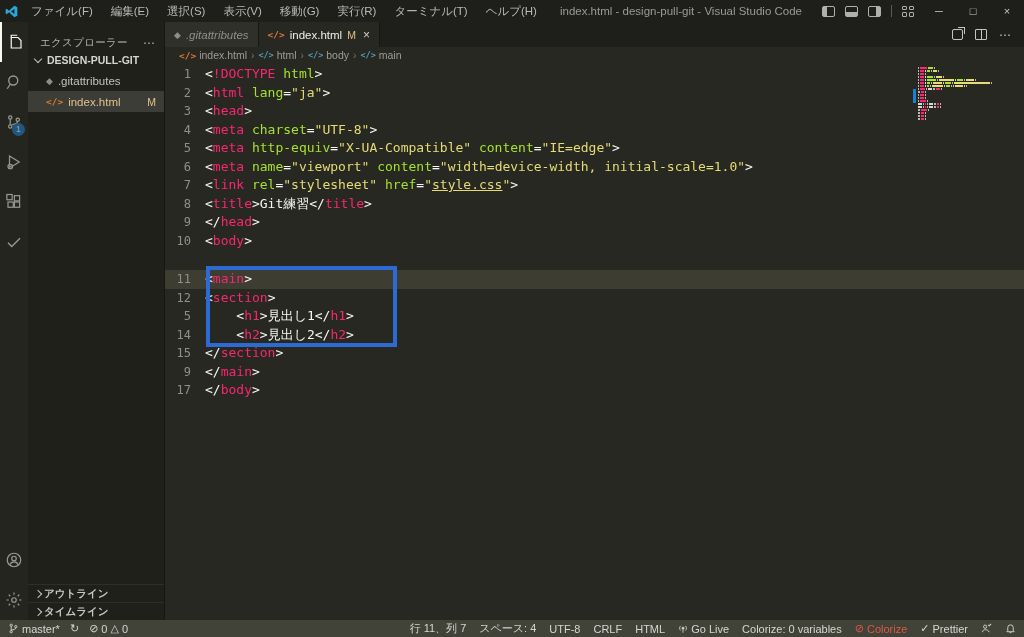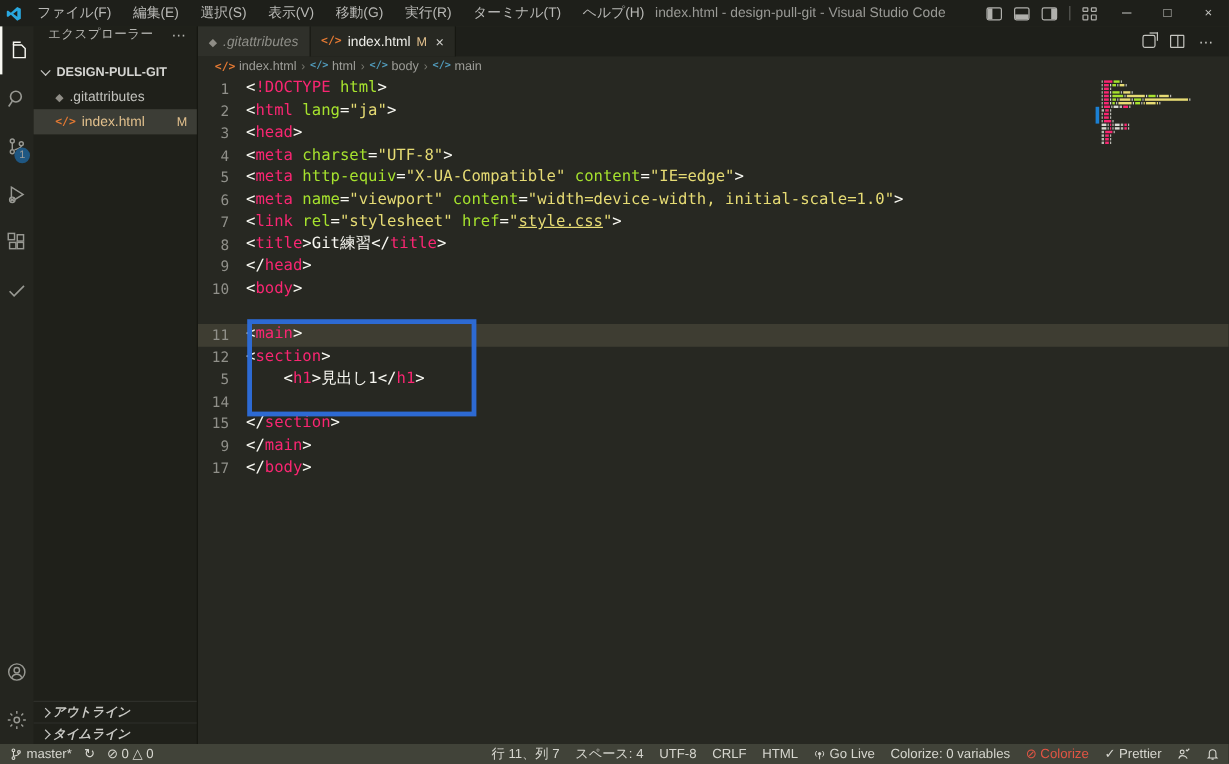--- a/index.html
+++ b/index.html
@@ -5,21 +5,21 @@
   * { margin:0; padding:0; box-sizing:border-box; }
   html,body { width:1024px; height:637px; overflow:hidden; background:#272822;
     font-family:"Liberation Sans", sans-serif; font-size:12px; color:#cccccc; }
   .app { width:1024px; height:637px; display:flex; flex-direction:column; }
 
   
   .titlebar { height:22px; background:#1e1f1a; display:flex; align-items:center; flex:0 0 22px; }
   .vscode-logo { width:22px; display:flex; justify-content:center; align-items:center; }
   .menus { display:flex; }
   .menu-item { padding:0 9px; line-height:22px; color:#b9b9b6; font-size:11.5px; cursor:default; }
-  .win-title { flex:1; text-align:left; color:#9a9a96; font-size:11.5px;
+  .win-title { flex:1; text-align:right; color:#9a9a96; font-size:11.5px;
     white-space:nowrap; overflow:hidden; padding-right:20px; }
   .tb-icons { display:flex; align-items:center; gap:10px; margin-right:8px; }
   .layout-ico { width:13px; height:11px; border:1px solid #b0b0ac; border-radius:2px; position:relative; }
   .layout-ico.left::before  { content:""; position:absolute; left:0; top:0; bottom:0; width:4px; background:#b0b0ac; }
   .layout-ico.bottom::before{ content:""; position:absolute; left:0; right:0; bottom:0; height:4px; background:#b0b0ac; }
   .layout-ico.right::before { content:""; position:absolute; right:0; top:0; bottom:0; width:4px; background:#b0b0ac; }
   .grid-ico { width:12px; height:11px; display:grid; grid-template-columns:1fr 1fr; gap:1.5px; }
   .grid-ico span { border:1px solid #b0b0ac; border-radius:1px; }
   .tb-sep { width:1px; height:12px; background:#5a5a56; }
   .win-btns { display:flex; height:22px; }
@@ -32,34 +32,34 @@
   .activitybar { width:28px; background:#24251f; display:flex; flex-direction:column; align-items:center; }
   .ab-item { width:28px; height:40px; display:flex; align-items:center; justify-content:center;
     position:relative; opacity:.55; }
   .ab-item.active { opacity:1; border-left:2px solid #f8f8f2; }
   .ab-badge { position:absolute; right:3px; bottom:6px; min-width:13px; height:13px; border-radius:7px;
     background:#1b80d4; color:#fff; font-size:9px; line-height:13px; text-align:center; padding:0 2px; }
   .ab-bottom { margin-top:auto; display:flex; flex-direction:column; align-items:center; }
 
   
   .sidebar { width:137px; background:#1f201a; display:flex; flex-direction:column; border-right:1px solid #161711; }
-  .sb-header { height:28px; display:flex; align-items:flex-start; padding:0 8px 0 12px; }
+  .sb-header { height:28px; display:flex; align-items:flex-end; padding:0 8px 0 12px; }
   .sb-title { flex:1; font-size:10.5px; color:#b4b4b0; letter-spacing:.3px; }
   .sb-more { color:#b4b4b0; font-size:12px; letter-spacing:1px; }
   .sb-section-h { height:20px; display:flex; align-items:center; gap:3px; padding-left:4px;
     font-weight:bold; font-size:10.5px; color:#d5d5d2; }
   .chev { display:inline-block; width:6px; height:6px; border-right:1px solid #c5c5c2;
     border-bottom:1px solid #c5c5c2; transform:rotate(45deg); margin:0 3px 2px 3px; }
   .chev.right { transform:rotate(-45deg); margin-bottom:0; }
   .file-row { height:21px; display:flex; align-items:center; gap:5px; padding-left:18px; font-size:11.5px; color:#c2c2bd; }
   .file-row.selected { background:#3c3d36; color:#e2c08d; }
   .file-badge { margin-left:auto; margin-right:8px; color:#e2c08d; font-size:10.5px; }
   .ico-diamond { color:#8f8d86; font-size:9px; }
   .ico-html { color:#e37933; font-size:9.5px; font-weight:bold; font-family:"DejaVu Sans Mono", monospace; }
-  .sb-bottom { margin-top:auto;font-style:italic; }
+  .sb-bottom { margin-top:auto; }
   .sb-panel-h { height:18px; display:flex; align-items:center; font-weight:bold; font-size:10.5px;
     color:#c9c9c5; border-top:1px solid rgba(255,255,255,.07); padding-left:4px; }
 
   
   .editor { flex:1; display:flex; flex-direction:column; min-width:0; background:#272822; }
   .tabbar { height:25px; background:#1e1f1a; display:flex; flex:0 0 25px; }
   .tab { display:flex; align-items:center; gap:5px; padding:0 9px; font-size:11.5px; border-right:1px solid #161711; }
   .tab.inactive { background:#2f302a; color:#8f8f89; }
   .tab.inactive .tab-label { font-style:italic; }
   .tab.active { background:#272822; color:#eeeee9; }
@@ -311,21 +311,21 @@
             <div class="code-line"><span class="ln">4</span><span><span class="tok-p">&lt;</span><span class="tok-t">meta</span><span class="tok-x"> </span><span class="tok-a">charset</span><span class="tok-p">=</span><span class="tok-s">"UTF-8"</span><span class="tok-p">&gt;</span></span></div>
             <div class="code-line"><span class="ln">5</span><span><span class="tok-p">&lt;</span><span class="tok-t">meta</span><span class="tok-x"> </span><span class="tok-a">http-equiv</span><span class="tok-p">=</span><span class="tok-s">"X-UA-Compatible"</span><span class="tok-x"> </span><span class="tok-a">content</span><span class="tok-p">=</span><span class="tok-s">"IE=edge"</span><span class="tok-p">&gt;</span></span></div>
             <div class="code-line"><span class="ln">6</span><span><span class="tok-p">&lt;</span><span class="tok-t">meta</span><span class="tok-x"> </span><span class="tok-a">name</span><span class="tok-p">=</span><span class="tok-s">"viewport"</span><span class="tok-x"> </span><span class="tok-a">content</span><span class="tok-p">=</span><span class="tok-s">"width=device-width, initial-scale=1.0"</span><span class="tok-p">&gt;</span></span></div>
             <div class="code-line"><span class="ln">7</span><span><span class="tok-p">&lt;</span><span class="tok-t">link</span><span class="tok-x"> </span><span class="tok-a">rel</span><span class="tok-p">=</span><span class="tok-s">"stylesheet"</span><span class="tok-x"> </span><span class="tok-a">href</span><span class="tok-p">=</span><span class="tok-s">"</span><span class="tok-u">style.css</span><span class="tok-s">"</span><span class="tok-p">&gt;</span></span></div>
             <div class="code-line"><span class="ln">8</span><span><span class="tok-p">&lt;</span><span class="tok-t">title</span><span class="tok-p">&gt;</span><span class="tok-x">Git練習</span><span class="tok-p">&lt;/</span><span class="tok-t">title</span><span class="tok-p">&gt;</span></span></div>
             <div class="code-line"><span class="ln">9</span><span><span class="tok-p">&lt;/</span><span class="tok-t">head</span><span class="tok-p">&gt;</span></span></div>
             <div class="code-line"><span class="ln">10</span><span><span class="tok-p">&lt;</span><span class="tok-t">body</span><span class="tok-p">&gt;</span></span></div>
             <div class="code-line current"><span class="ln">11</span><span><span class="tok-p">&lt;</span><span class="tok-t">main</span><span class="tok-p">&gt;</span></span></div>
             <div class="code-line"><span class="ln">12</span><span><span class="tok-p">&lt;</span><span class="tok-t">section</span><span class="tok-p">&gt;</span></span></div>
             <div class="code-line"><span class="ln">5</span><span><span class="tok-x">    </span><span class="tok-p">&lt;</span><span class="tok-t">h1</span><span class="tok-p">&gt;</span><span class="tok-x">見出し1</span><span class="tok-p">&lt;/</span><span class="tok-t">h1</span><span class="tok-p">&gt;</span></span></div>
-            <div class="code-line"><span class="ln">14</span></div>
+            <div class="code-line"><span class="ln">14</span><span><span class="tok-x">    </span><span class="tok-p">&lt;</span><span class="tok-t">h2</span><span class="tok-p">&gt;</span><span class="tok-x">見出し2</span><span class="tok-p">&lt;/</span><span class="tok-t">h2</span><span class="tok-p">&gt;</span></span></div>
             <div class="code-line"><span class="ln">15</span><span><span class="tok-p">&lt;/</span><span class="tok-t">section</span><span class="tok-p">&gt;</span></span></div>
             <div class="code-line"><span class="ln">9</span><span><span class="tok-p">&lt;/</span><span class="tok-t">main</span><span class="tok-p">&gt;</span></span></div>
             <div class="code-line"><span class="ln">17</span><span><span class="tok-p">&lt;/</span><span class="tok-t">body</span><span class="tok-p">&gt;</span></span></div>
           </div>
         <div class="annotation-box"></div>
         <div class="minimap">
           <div class="mm-marker"></div>
           <div id="minimap-rows">
               <div class="mm-row">
                 <span class="mm-p" style="width: 1px;"></span>

